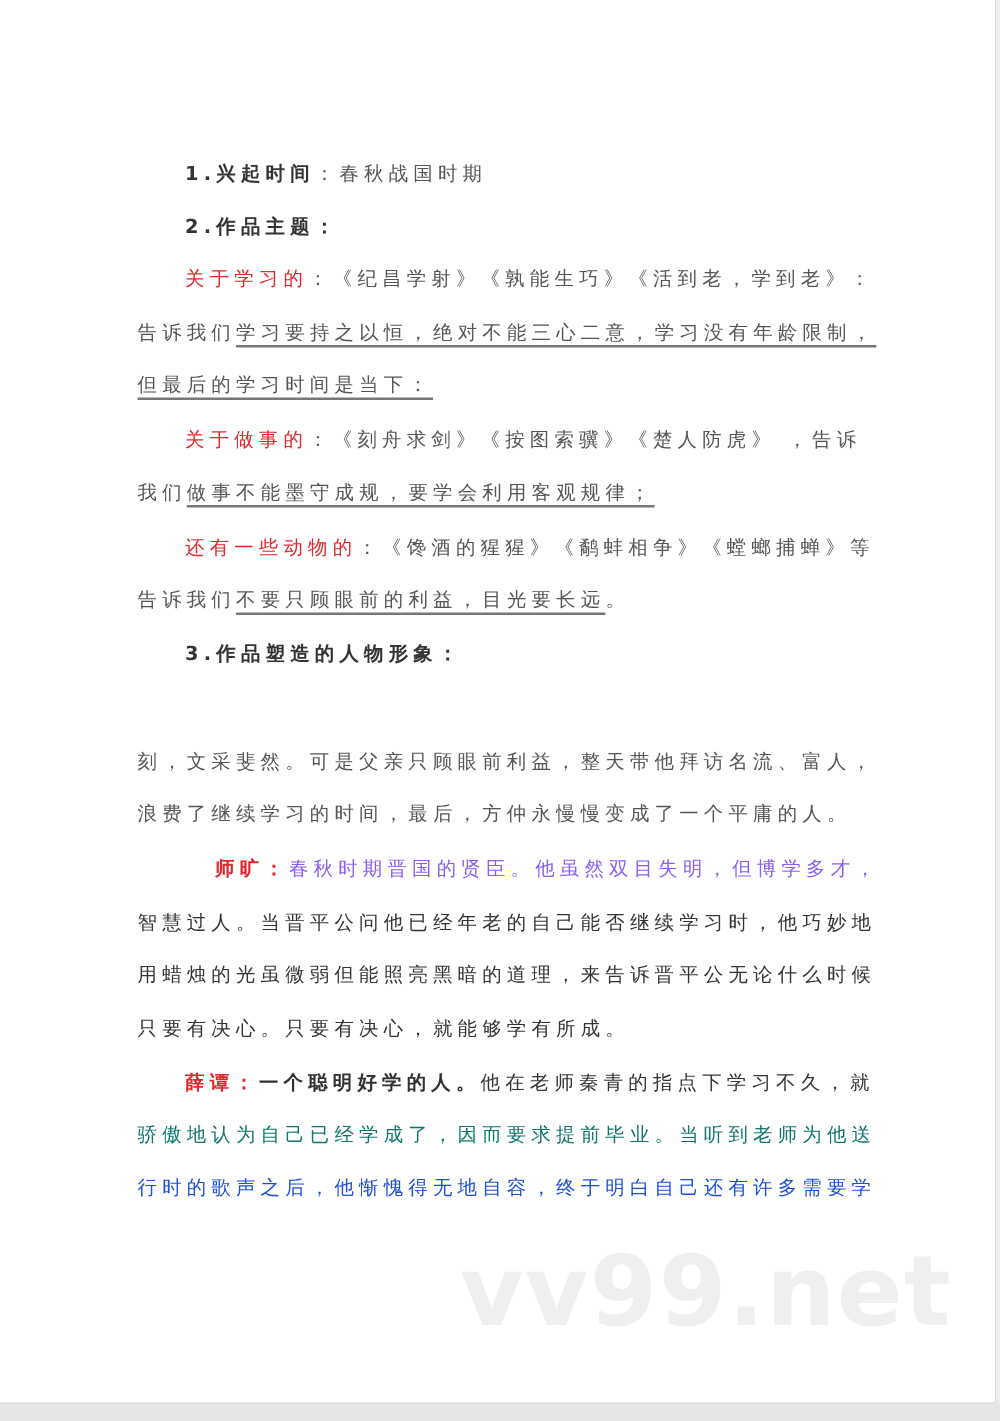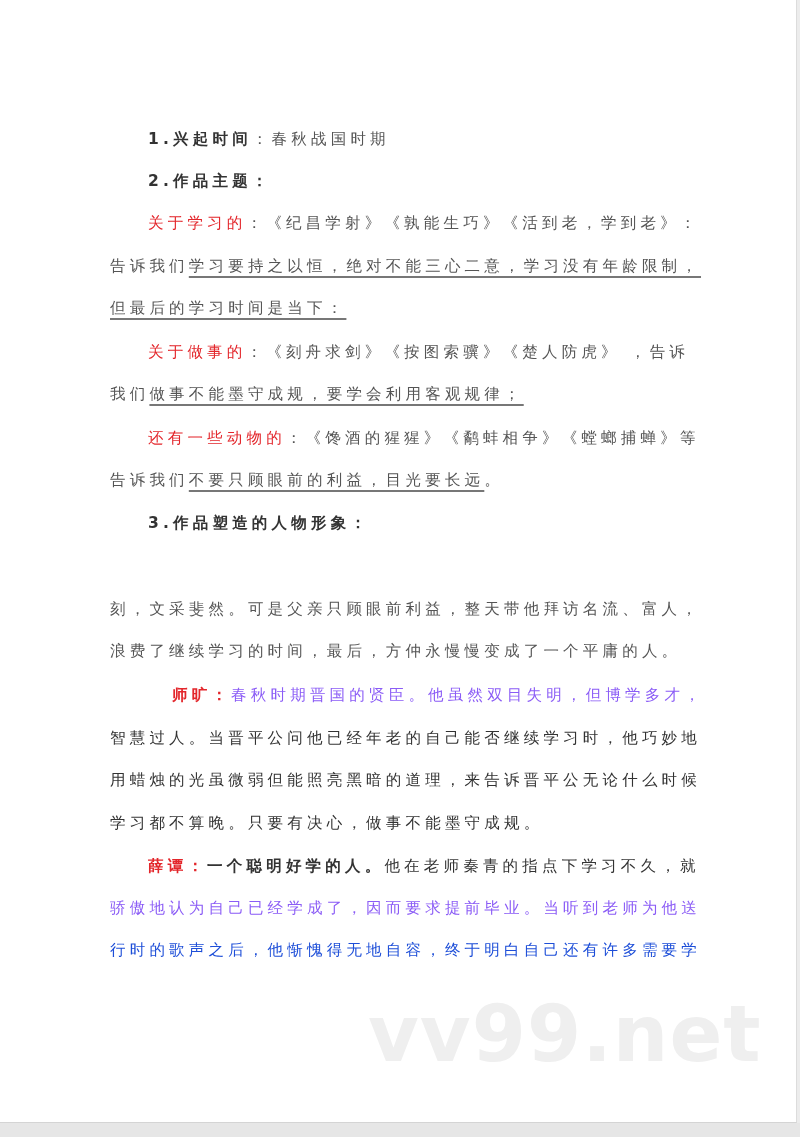--- a/index.html
+++ b/index.html
@@ -103,24 +103,24 @@
   <div class="line bold" style="left:148px; top:513px;">3.作品塑造的人物形象：</div>
 
   <div class="line" style="top:599px;">刻，文采斐然。可是父亲只顾眼前利益，整天带他拜访名流、富人，</div>
   <div class="line" style="top:641px;text-align:center;">浪费了继续学习的时间，最后，方仲永慢慢变成了一个平庸的人。</div>
 
   <div class="line" style="left:172px; top:685px;">
     <span class="red" style="font-weight:bold;">师旷：</span><span style="color:#8b5cf6;">春秋时期晋国的贤臣。他虽然双目失明，但博学多才，</span>
   </div>
   <div class="line" style="top:728px; color:#333;">智慧过人。当晋平公问他已经年老的自己能否继续学习时，他巧妙地</div>
   <div class="line" style="top:770px; color:#333;">用蜡烛的光虽微弱但能照亮黑暗的道理，来告诉晋平公无论什么时候</div>
-  <div class="line" style="top:813px; color:#333;">学习都不算晚。只要有决心，做事不能墨守成规。</div>
+  <div class="line" style="top:813px; color:#333;">只要有决心。只要有决心，就能够学有所成。</div>
 
   <div class="line" style="left:148px; top:856px;">
     <span class="red" style="font-weight:bold;">薛谭：</span><span class="bold">一个聪明好学的人。</span><span style="color:#333;">他在老师秦青的指点下学习不久，就</span>
   </div>
-  <div class="line" style="top:898px; color:#8b5cf6;">骄傲地认为自己已经学成了，因而要求提前毕业。当听到老师为他送</div>
+  <div class="line" style="top:898px; color:#0f766e;">骄傲地认为自己已经学成了，因而要求提前毕业。当听到老师为他送</div>
   <div class="line" style="top:940px; color:#1d4ed8;">行时的歌声之后，他惭愧得无地自容，终于明白自己还有许多需要学</div>
 
   <div class="watermark">vv99.net</div>
 </div>
 
 <div class="bottom-band"></div>
 
 </body></html>

